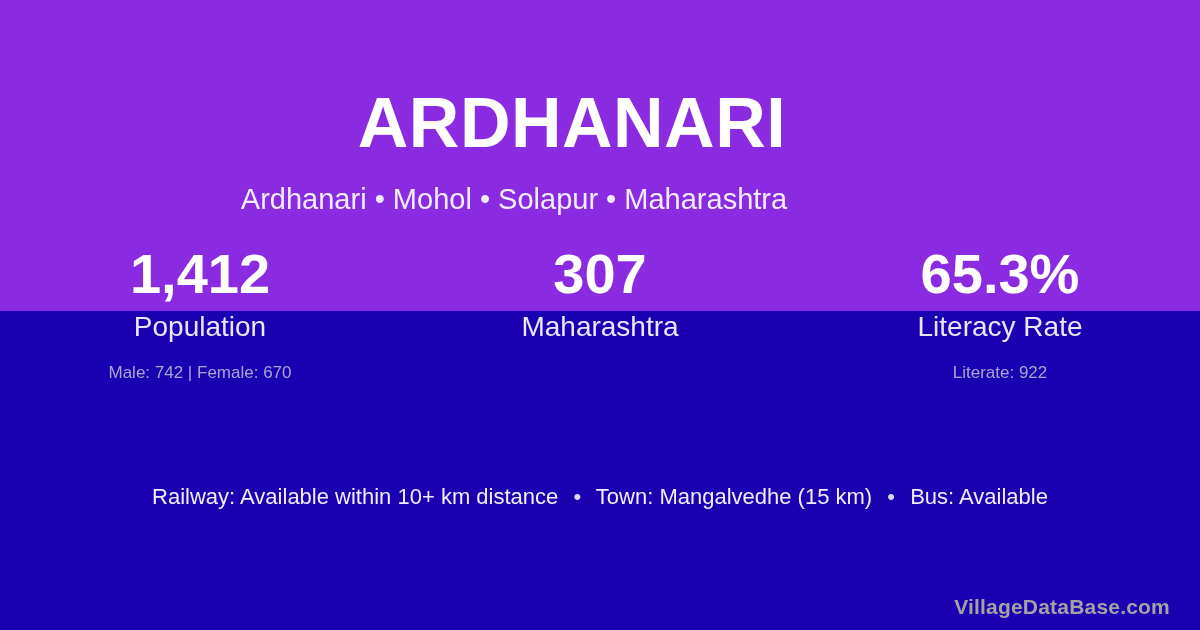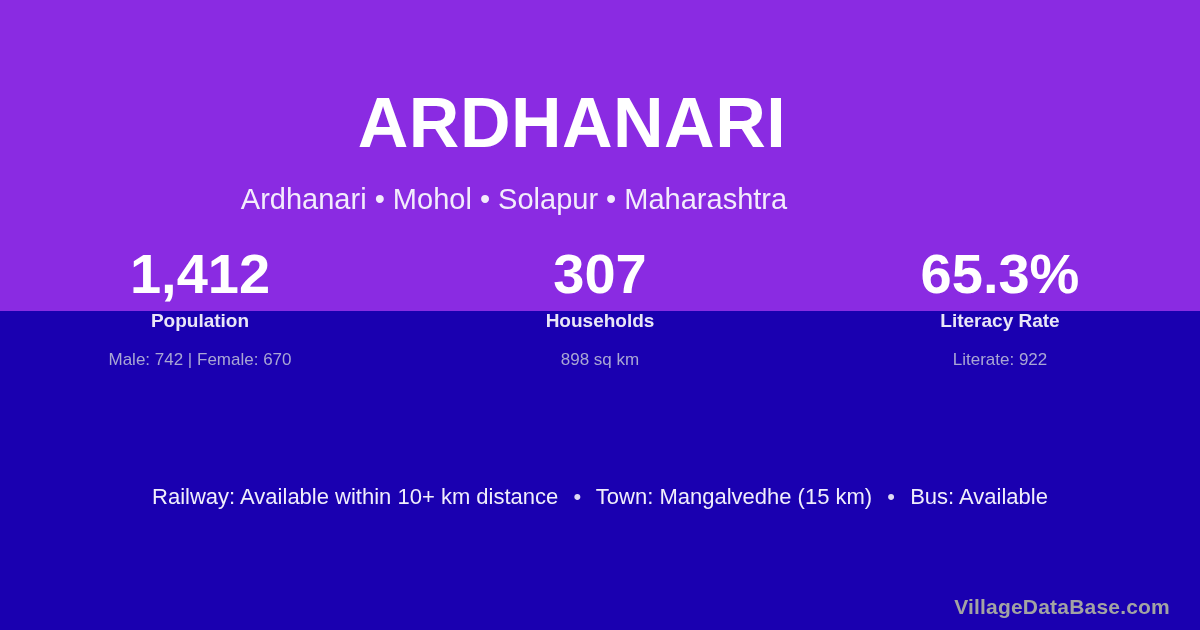--- a/index.html
+++ b/index.html
@@ -85,22 +85,22 @@
     text-align: center;
   }
   .stat-value {
     font-size: 56px;
     font-weight: 700;
     line-height: 1.12;
     color: #ffffff;
     white-space: nowrap;
   }
   .stat-label {
-    font-size: 19px;
-    font-weight: 700;
+    font-size: 28px;
+    font-weight: 400;
     line-height: 1.35;
     color: #e9e7f7;
     margin-top: 2px;
   }
   .stat-sub {
     font-size: 17px;
     font-weight: 400;
     line-height: 1.3;
     color: #a9a6d4;
     margin-top: 16px;
@@ -151,22 +151,21 @@
   <div class="stats">
 
     <div class="stat">
       <div class="stat-value">1,412</div>
       <div class="stat-label">Population</div>
       <div class="stat-sub">Male: 742 | Female: 670</div>
     </div>
 
     <div class="stat">
       <div class="stat-value">307</div>
-      <div class="stat-label">Households</div>
-      <div class="stat-sub">898 sq km</div>
+      <div class="stat-label">Maharashtra</div>
     </div>
 
     <div class="stat">
       <div class="stat-value">65.3%</div>
       <div class="stat-label">Literacy Rate</div>
       <div class="stat-sub">Literate: 922</div>
     </div>
 
   </div>
 

